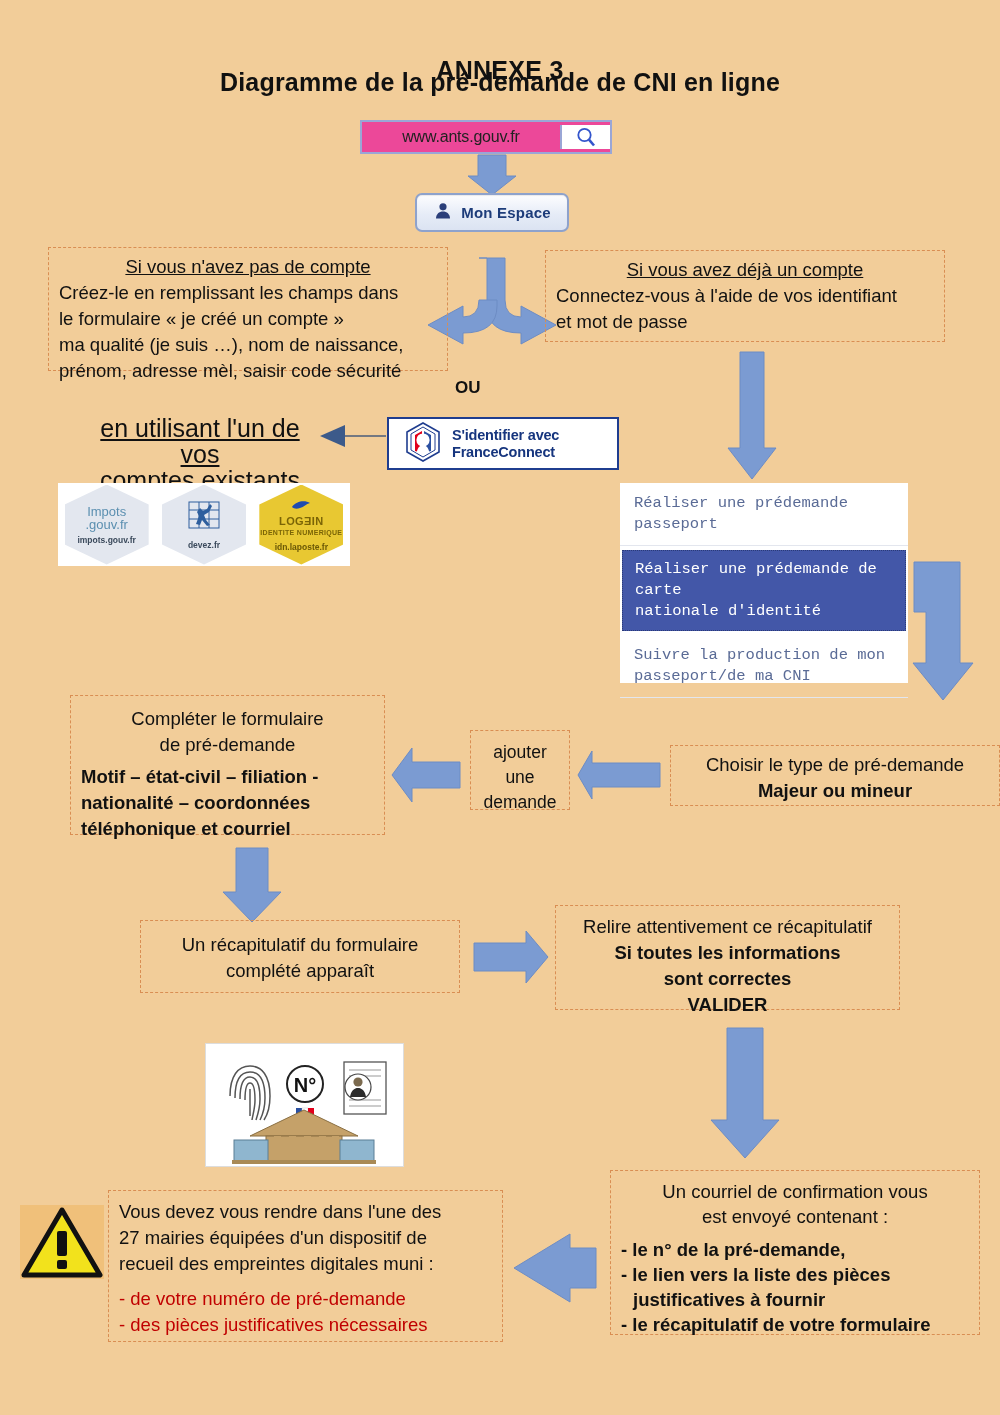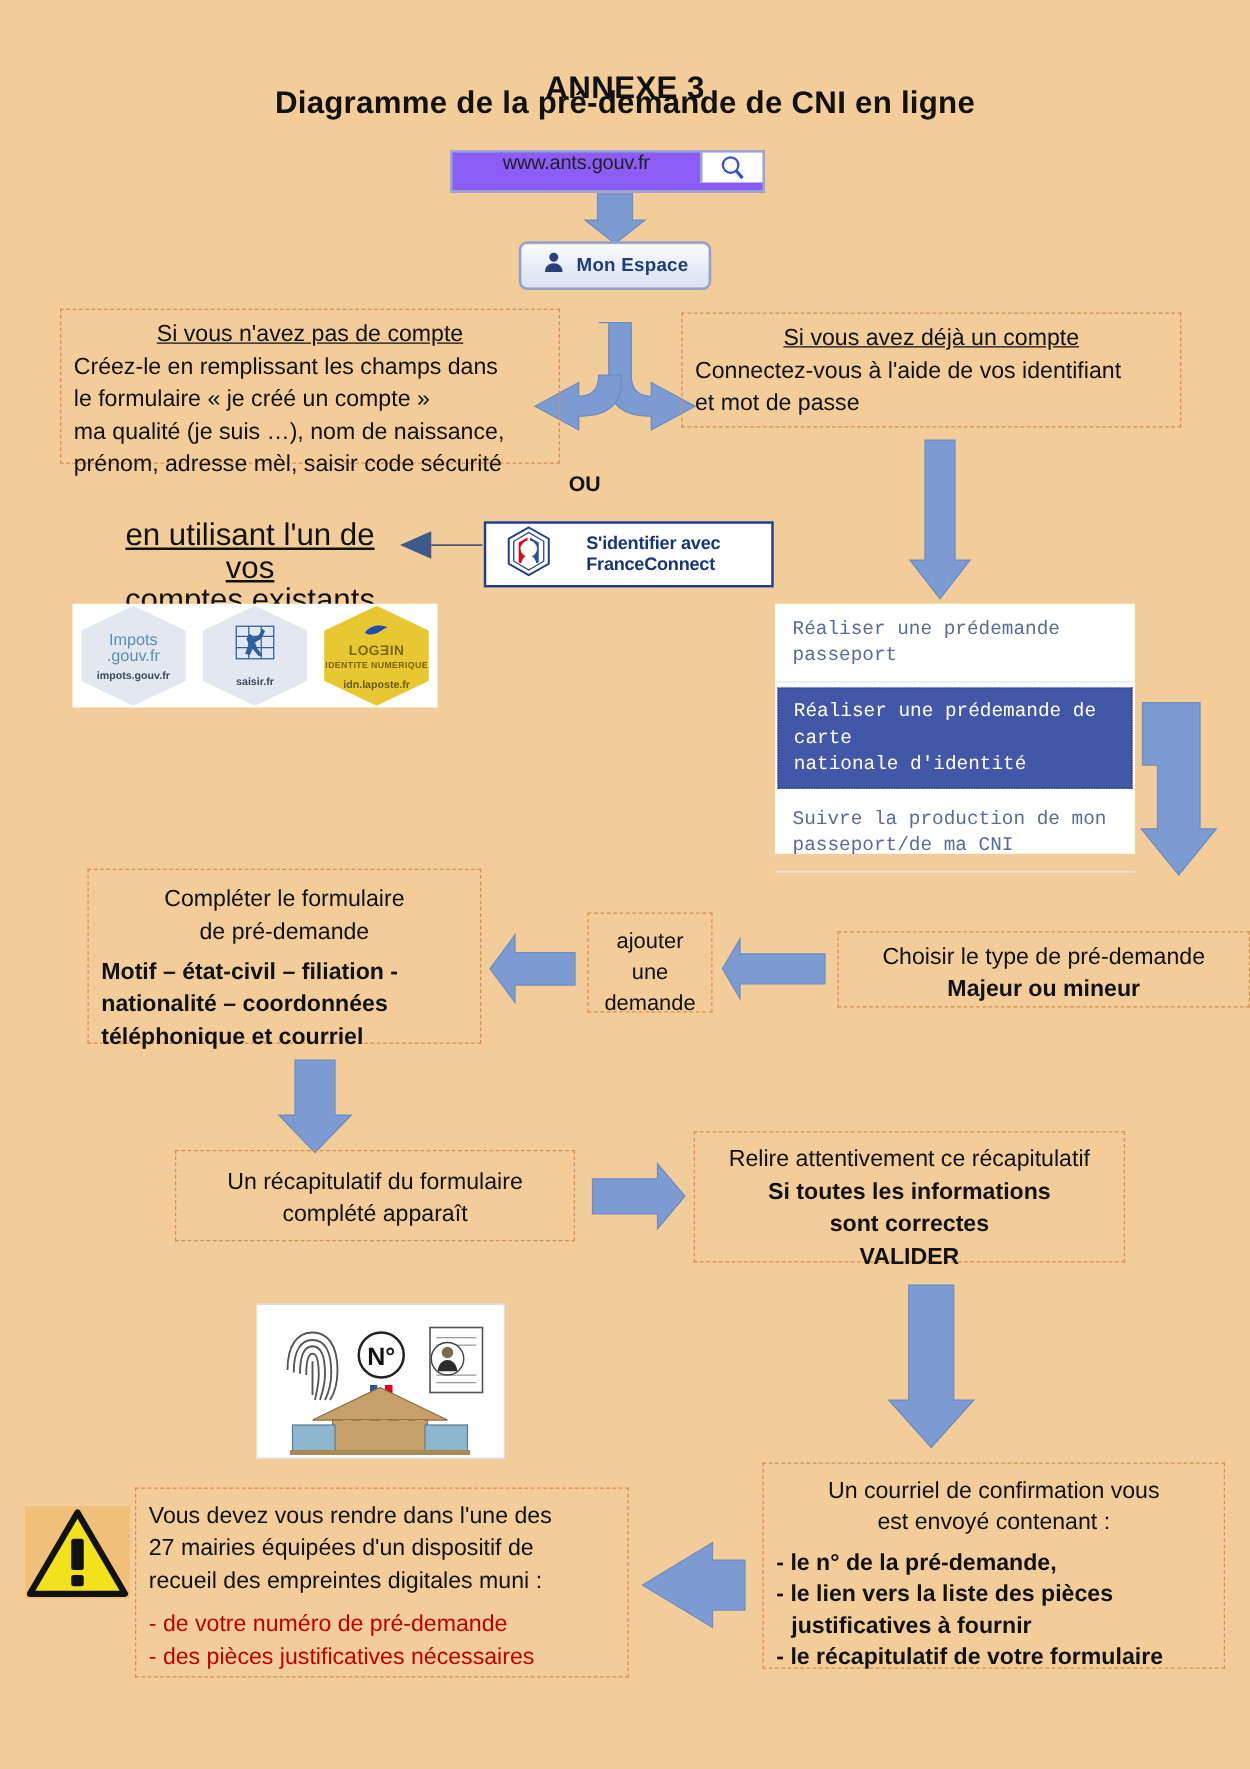--- a/index.html
+++ b/index.html
@@ -20,22 +20,22 @@
     font-size:25px;font-weight:bold;letter-spacing:.3px;margin-top:28px;
   }
   .title2{
     left:0;top:68px;width:1000px;text-align:center;
     font-size:25px;font-weight:bold;letter-spacing:.2px;
   }
 
   
   .urlbar{
     left:360px;top:120px;width:252px;height:34px;
-    background:#8b5cf6;border:2px solid #9aa6d6;
-    display:flex;align-items:flex-start;box-sizing:border-box;
+    background:#ec4899;border:2px solid #9aa6d6;
+    display:flex;align-items:center;box-sizing:border-box;
   }
   .urlbar .u-text{
     flex:1;display:flex;align-items:center;justify-content:center;
     font-size:16px;color:#222;letter-spacing:-.2px;
   }
   .urlbar .u-btn{
     width:48px;border-left:2px solid #9aa6d6;
     display:flex;align-items:center;justify-content:center;
     background:#fff;
   }
@@ -66,21 +66,21 @@
   .box-nocompte .hd{text-align:center;font-size:18.5px;}
   .box-compte{left:545px;top:250px;width:400px;height:92px;font-size:18.5px;line-height:26px;}
   .box-compte .hd{text-align:center;font-size:18.5px;}
 
   .ou{left:455px;top:378px;width:90px;font-size:17px;font-weight:bold;}
 
   
   .fcbtn{
     left:387px;top:417px;width:232px;height:53px;
     background:#fff;border:2px solid #1f3d8f;
-    box-sizing:border-box;display:flex;align-items:center;gap:26px;padding-left:14px;
+    box-sizing:border-box;display:flex;align-items:center;gap:9px;padding-left:14px;
   }
   .fcbtn .fctxt{
     font-size:14.5px;font-weight:bold;color:#16357e;line-height:17px;letter-spacing:-.2px;
   }
 
   .box-existants{
     left:78px;top:415px;width:244px;height:56px;
     text-align:center;font-size:25px;line-height:26px;border:none;
   }
 
@@ -249,21 +249,21 @@
           <g stroke="#2e5f9e" stroke-width="1" fill="none">
             <rect x="2" y="2" width="30" height="26"></rect>
             <line x1="2" y1="10" x2="32" y2="10"></line>
               <line x1="2" y1="19" x2="32" y2="19"></line>
             <line x1="12" y1="2" x2="12" y2="28"></line>
               <line x1="22" y1="2" x2="22" y2="28"></line>
           </g>
           <path d="M9,24 L12,16 L10,12 L13,8 L16,11 L20,9 L23,4 L25,6 L22,12 L17,15 L19,20 L23,25 L20,26 L15,20 L13,25 Z" fill="#2e5f9e"></path>
         </svg>
       </span>
-      <div class="cap lg-ameli">saisir.fr</div>
+      <div class="cap lg-ameli">devez.fr</div>
     </div>
     <div class="hex yellow">
       <span>
         <svg width="20" height="12" viewBox="0 0 20 12">
             <path d="M1,7 C5,1 14,0 19,3 C15,4 13,7 9,8 C6,9 3,9 1,7 Z" fill="#1e4bb0"></path>
           </svg>
       </span>
       <div class="loggin">
         <span>LOGƎIN</span>
         <small>IDENTITE NUMERIQUE</small>

